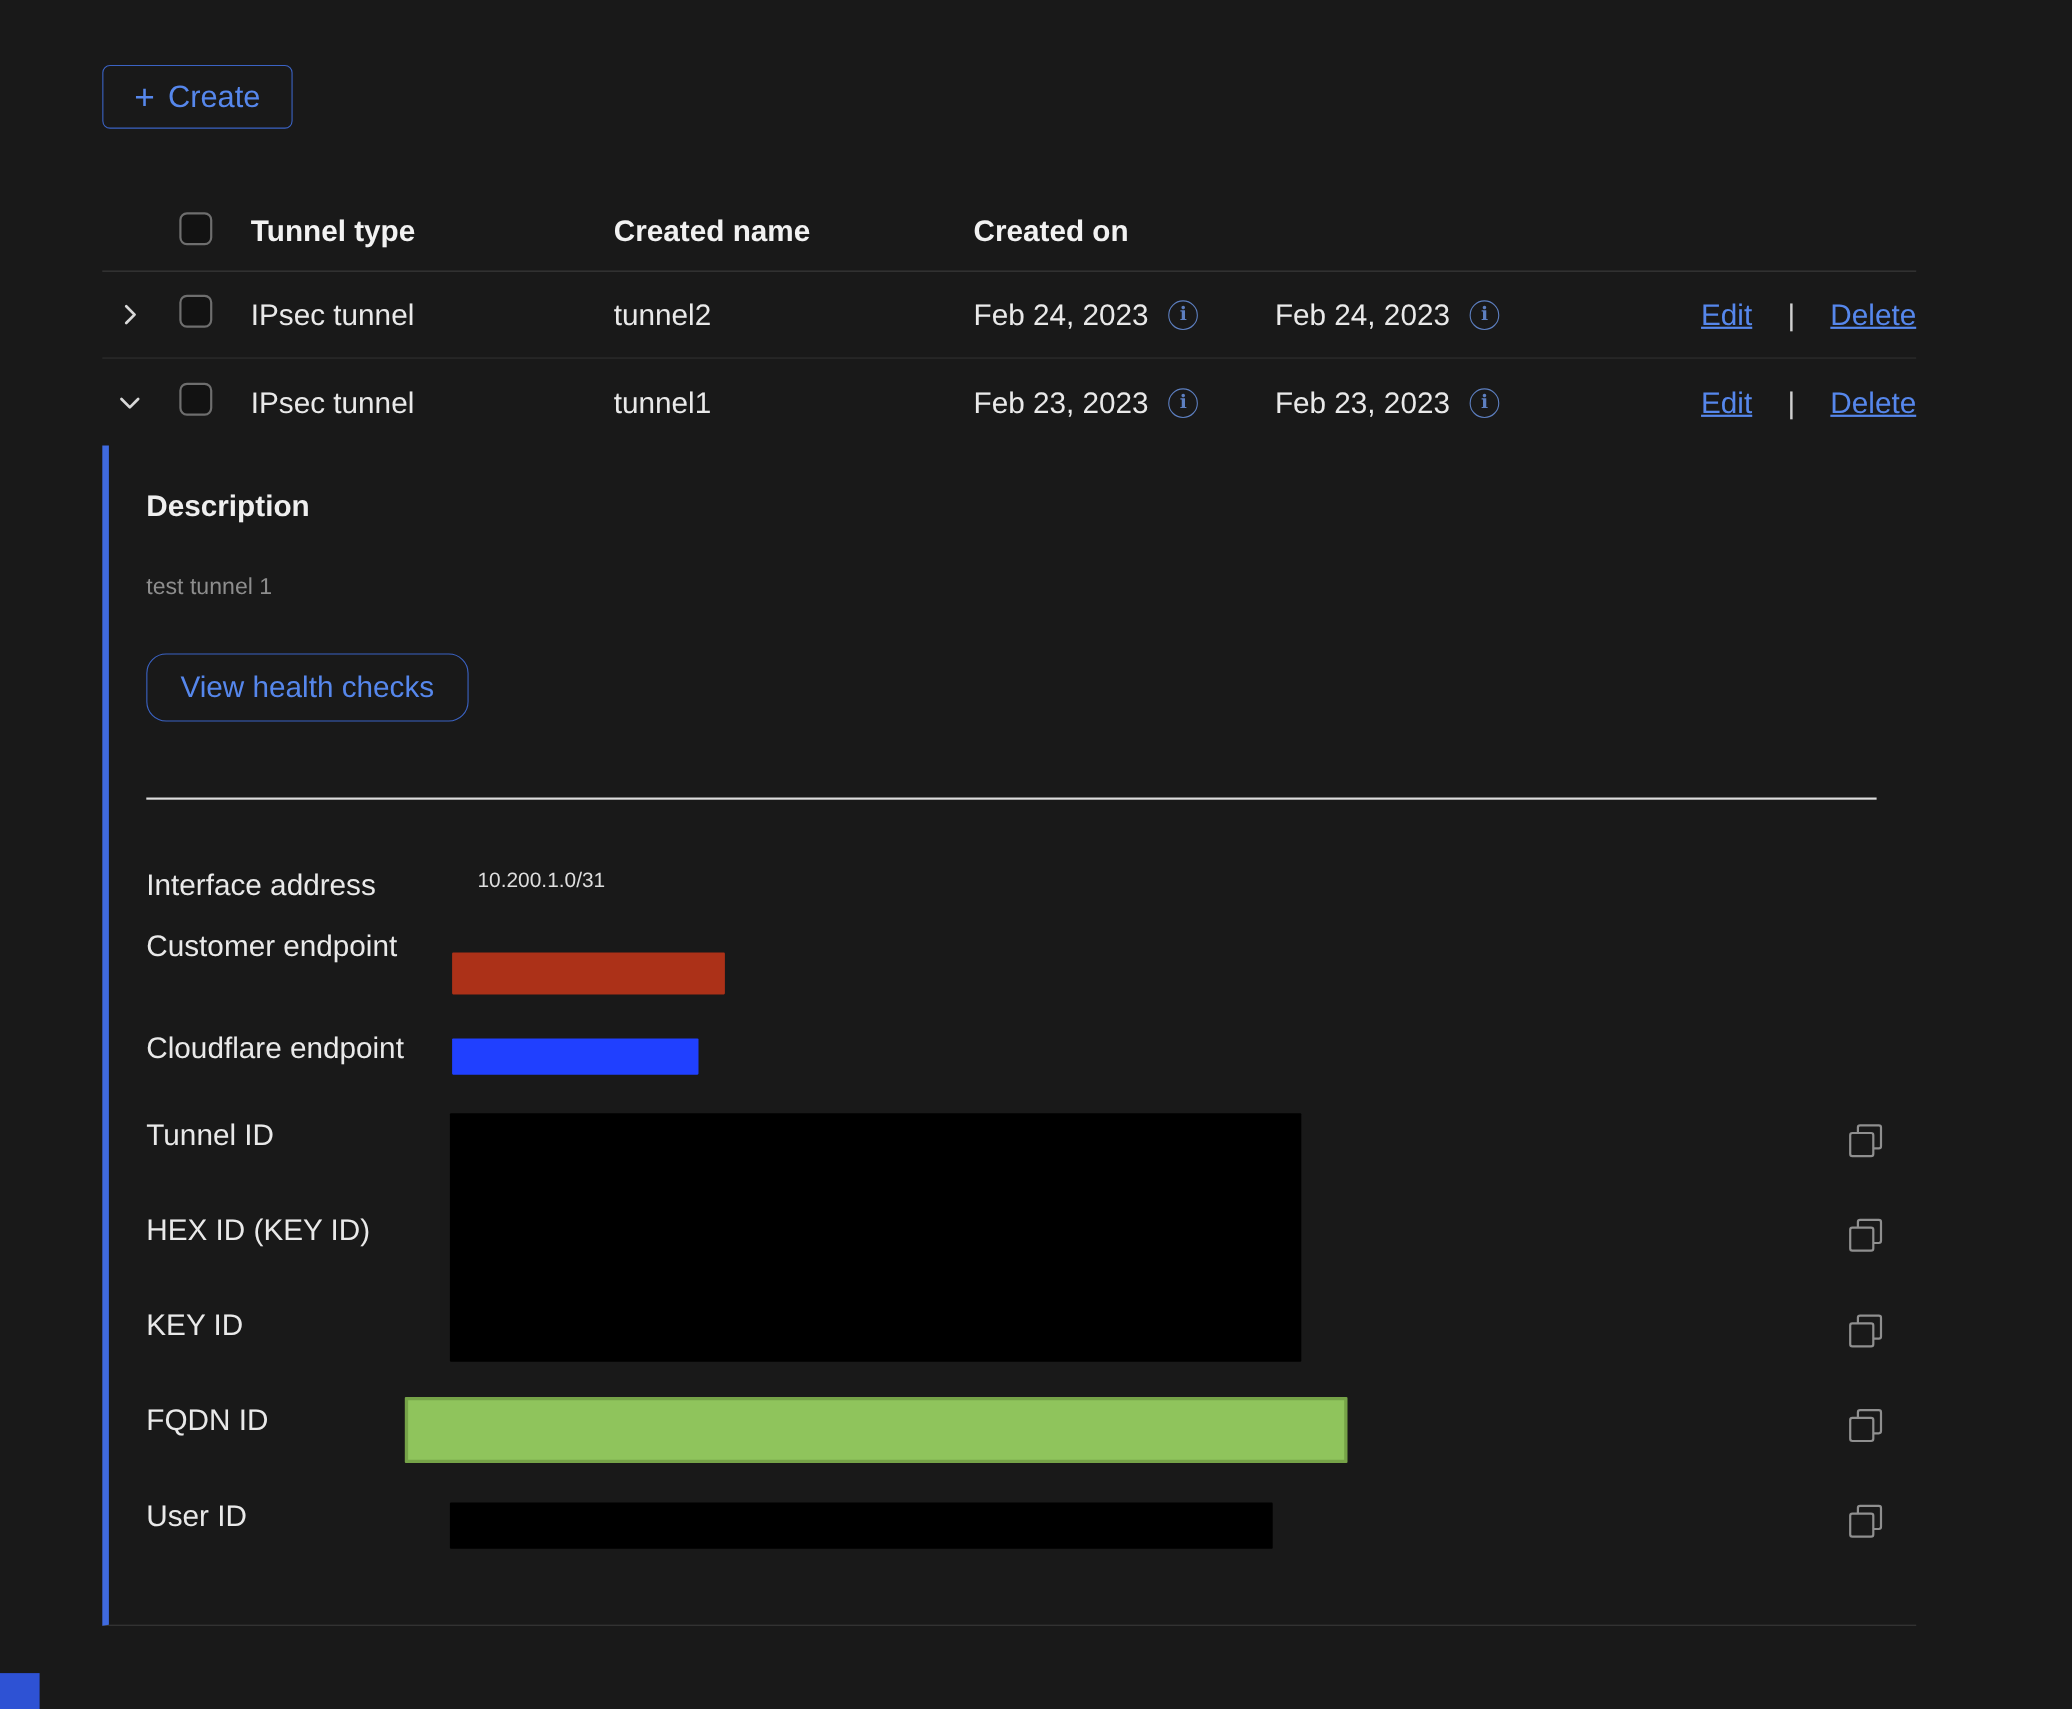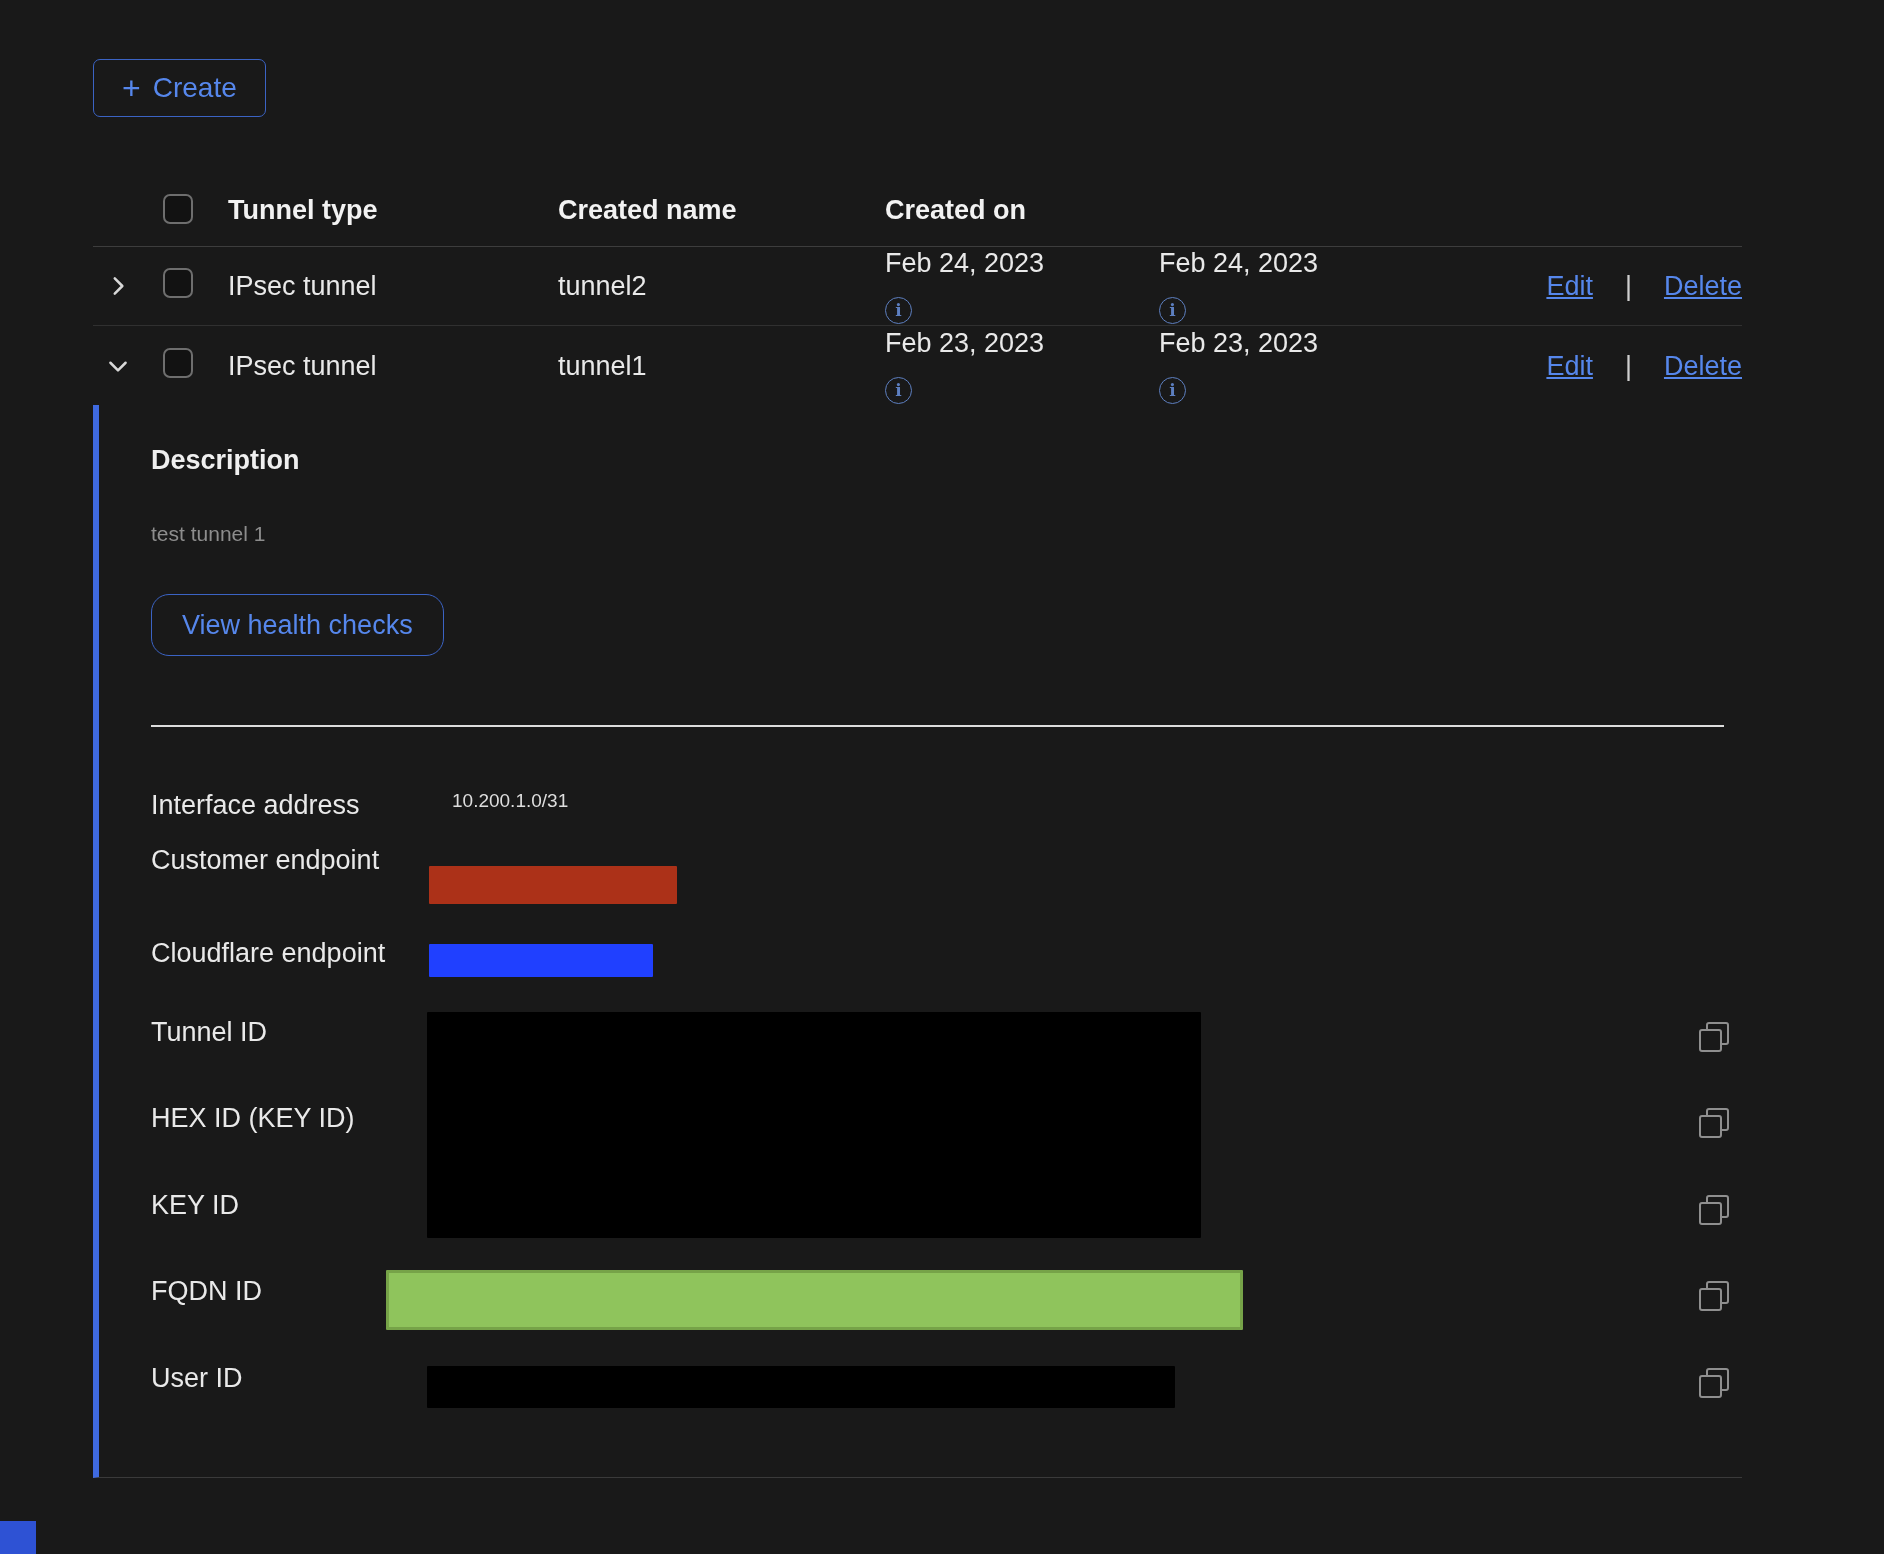--- a/index.html
+++ b/index.html
@@ -38,39 +38,39 @@
   .trow { height:79px; border-bottom:1px solid #303030; font-size:27px; }
   .trow:last-child { border-bottom:none; height:80px; }
   .c-exp { padding-left:12px; display:flex; align-items:center; }
   .expander { background:none; border:none; cursor:pointer; display:flex; align-items:center; padding:0; }
   .checkbox {
     display:inline-block; width:30px; height:30px;
     border:2px solid #6e6e6e; border-radius:7px;
     background:#121212; cursor:pointer;
   }
   .cell-text { color:#e9e9e9; }
-  .c-date { display:flex; gap:18px;flex-direction:column; }
+  .c-date { display:flex; align-items:center; gap:18px; }
   .info-icon {
     width:27px; height:27px; border:1.5px solid #5d7fc0; border-radius:50%;
     display:inline-flex; align-items:center; justify-content:center;
     color:#5d7fc0; cursor:pointer; flex:0 0 auto;
   }
   .info-glyph { font-family:"DejaVu Serif","Liberation Serif",serif; font-size:17px; font-weight:700; line-height:1; }
   .c-actions { display:flex; align-items:center; justify-content:flex-end; gap:32px; font-size:27px; }
   .link { color:#5687ec; text-decoration:underline; cursor:pointer; }
   .pipe { color:#cfcfcf; }
 
   
   .panel {
     position:absolute; left:93px; top:405px;
     width:1649px; height:1073px;
     border-left:6px solid #3f6ae0;
     border-bottom:1px solid #3a3a3a;
   }
-  .panel .abs { position:absolute;margin-left:18px; }
+  .panel .abs { position:absolute; }
   .desc-label { left:34px; top:40px; font-size:27px; font-weight:600; color:#efefef; }
   .desc-value { left:34px; top:117px; font-size:21px; color:#8d8d8d; }
   .health-btn {
     left:34px; top:189px; height:62px; padding:0 30px;
     display:inline-flex; align-items:center;
     background:transparent; border:1.5px solid #3b63c4; border-radius:18px;
     color:#5687ec; font-size:27px;
     font-family:"Liberation Sans","DejaVu Sans",sans-serif;
     cursor:pointer;
   }

